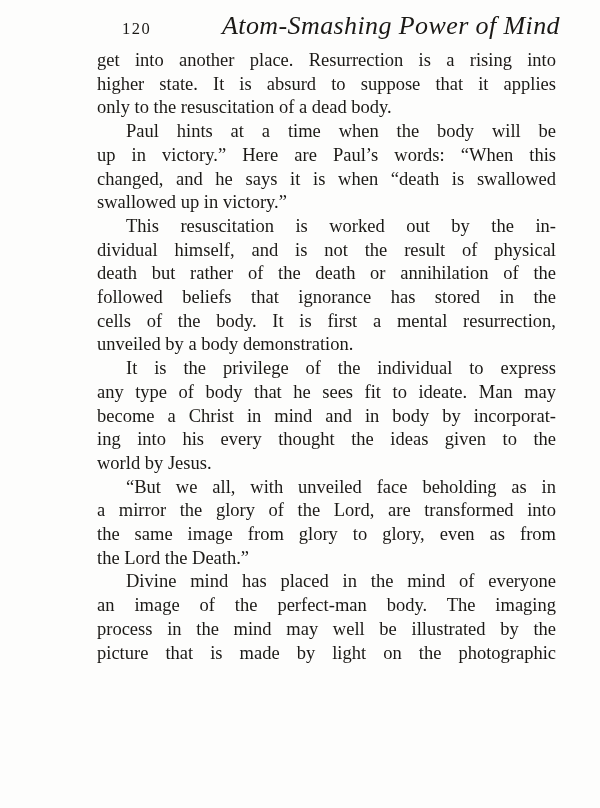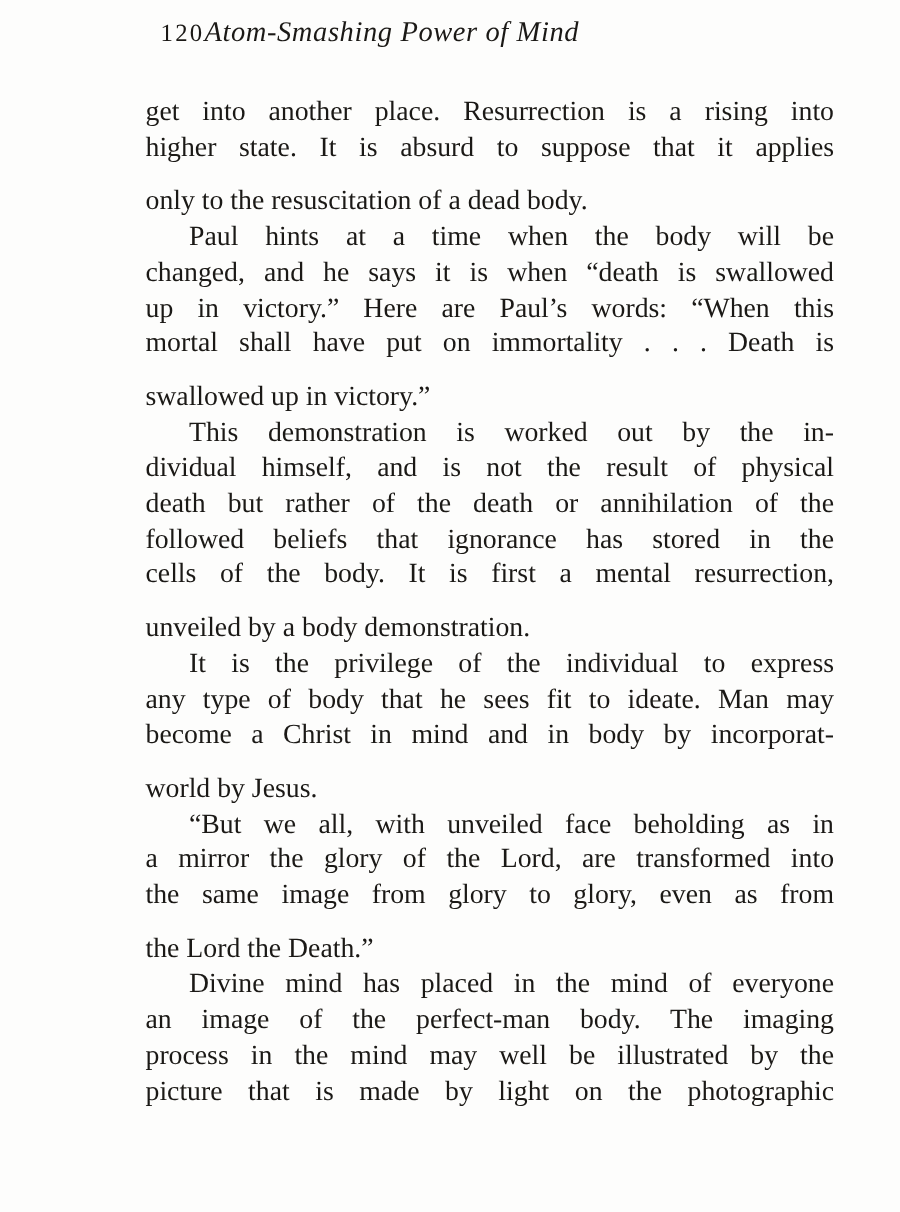--- a/index.html
+++ b/index.html
@@ -12,82 +12,81 @@
     width: 600px;
     height: 808px;
     background: #fdfdfc;
     font-family: "Liberation Serif", serif;
     color: #1b1916;
     overflow: hidden;
   }
   .header {
     position: absolute;
     top: 11px;
-    left: 86px;
+    left: 101px;
     width: 459px;
     display: flex;
-    justify-content: flex-start;
+    justify-content: space-between;
     align-items: baseline;
   }
   .pagenum {
     font-size: 16.5px;
     letter-spacing: 1.5px;
     margin-left: 21px;
   }
   .running-title {
     font-style: italic;
-    font-size: 19px;
+    font-size: 26px;
     letter-spacing: 0.4px;
   }
   .body-text {
     position: absolute;
-    top: 64px;
+    top: 49px;
     left: 97px;
     width: 459px;
     font-size: 18.5px;
     line-height: 23.7px;
   }
   .line {
     text-align: justify;
     text-align-last: justify;
   }
   .line.para-end {
     text-align-last: left;
-    margin-top: 12px;
   }
   .line.indent {
     text-indent: 29px;
   }
 </style>
 </head>
 <body>
 
 <div class="page">
   <div class="header">
     <span class="pagenum">120</span>
     <span class="running-title">Atom-Smashing Power of Mind</span>
   </div>
   <div class="body-text" id="body-text">
       <div class="line">get into another place. Resurrection is a rising into</div>
       <div class="line">higher state. It is absurd to suppose that it applies</div>
       <div class="line para-end">only to the resuscitation of a dead body.</div>
       <div class="line indent">Paul hints at a time when the body will be</div>
+      <div class="line">up in victory.” Here are Paul’s words: “When this</div>
       <div class="line">changed, and he says it is when “death is swallowed</div>
-      <div class="line">up in victory.” Here are Paul’s words: “When this</div>
-      <div class="line">mortal shall have put on immortality . . . Death is</div>
       <div class="line para-end">swallowed up in victory.”</div>
-      <div class="line indent">This demonstration is worked out by the in-</div>
+      <div class="line indent">This resuscitation is worked out by the in-</div>
       <div class="line">dividual himself, and is not the result of physical</div>
       <div class="line">death but rather of the death or annihilation of the</div>
       <div class="line">followed beliefs that ignorance has stored in the</div>
       <div class="line">cells of the body. It is first a mental resurrection,</div>
       <div class="line para-end">unveiled by a body demonstration.</div>
       <div class="line indent">It is the privilege of the individual to express</div>
       <div class="line">any type of body that he sees fit to ideate. Man may</div>
       <div class="line">become a Christ in mind and in body by incorporat-</div>
+      <div class="line">ing into his every thought the ideas given to the</div>
       <div class="line para-end">world by Jesus.</div>
       <div class="line indent">“But we all, with unveiled face beholding as in</div>
       <div class="line">a mirror the glory of the Lord, are transformed into</div>
       <div class="line">the same image from glory to glory, even as from</div>
       <div class="line para-end">the Lord the Death.”</div>
       <div class="line indent">Divine mind has placed in the mind of everyone</div>
       <div class="line">an image of the perfect-man body. The imaging</div>
       <div class="line">process in the mind may well be illustrated by the</div>
       <div class="line">picture that is made by light on the photographic</div>
     </div>

